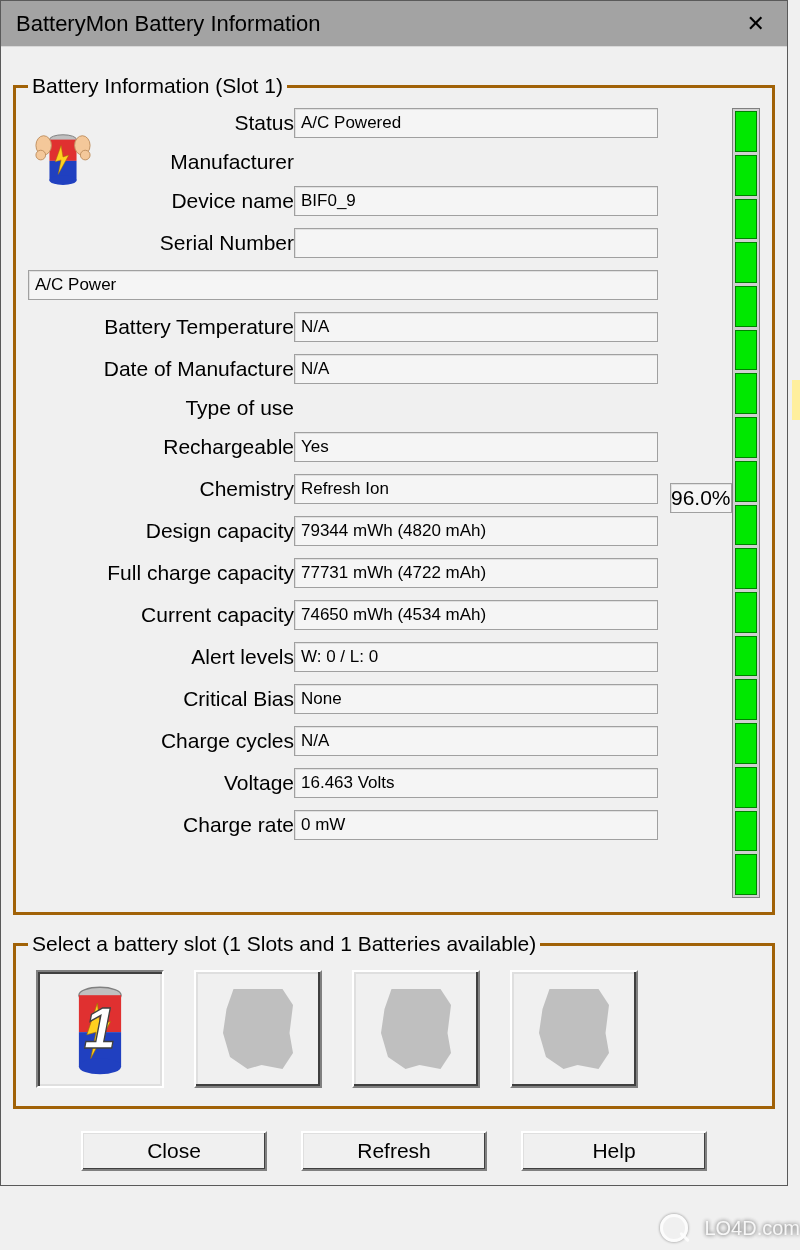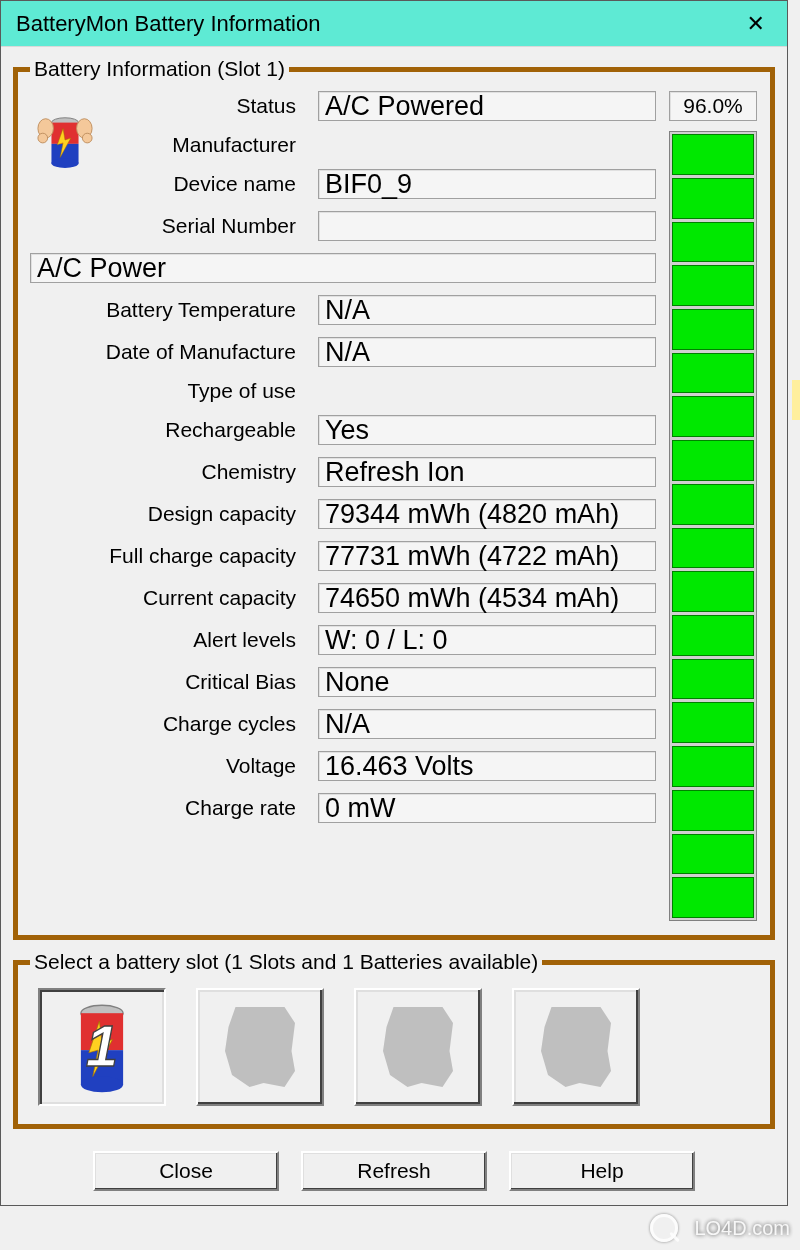--- a/index.html
+++ b/index.html
@@ -14,43 +14,43 @@
   }
   .window {
     background: #ffffff;
     border: 1px solid #5a5a5a;
     width: 788px;
     margin: 0;
     box-sizing: border-box;
   }
   .titlebar {
     height: 45px;
-    background: #5eead4;
+    background: #a3a3a3;
     border-bottom: 1px solid #d9d9d9;
     display: flex;
     align-items: center;
     justify-content: space-between;
     padding: 0 10px 0 15px;
   }
   .titlebar .title {
     font-size: 22px;
     color: #000;
   }
   .titlebar .close-x {
     font-size: 22px;
     padding: 4px 12px;
     cursor: default;
   }
   .client {
     background: #f0f0f0;
     padding: 10px 12px 14px 12px;
   }
   fieldset.group {
-    border: 5px solid #a16207;
-    margin: 0 0 10px 0;
+    border: 3px solid #a16207;
+    margin: 17px 0 10px 0;
     padding: 10px 12px 14px 12px;
     position: relative;
   }
   fieldset.group > legend {
     font-size: 21px;
     padding: 0 4px;
     color: #000;
   }
   .info-grid {
     display: flex;
@@ -62,44 +62,43 @@
   .row {
     display: flex;
     align-items: center;
     margin-bottom: 12px;
   }
   .row .label {
     width: 266px;
     text-align: right;
     font-size: 21px;
     color: #000;
-    padding-right: 22px;
+    padding-right: 0;
   }
   .row .value {
     flex: 1;
     border: 1px solid #a0a0a0;
     background: #f5f5f5;
     box-shadow: inset 1px 1px 0 #e0e0e0;
     height: 30px;
-    font-size: 27px;
+    font-size: 17px;
     padding: 0 6px;
     display: flex;
     align-items: center;
     color: #000;
     box-sizing: border-box;
   }
   .battery-icon-main {
     width: 58px;
     height: 58px;
   }
   .meter-col {
     width: 90px;
     margin-left: 12px;
     display: flex;
-    flex-direction: column;
     align-items: center;
   }
   .meter-label {
     border: 1px solid #a0a0a0;
     background: #f5f5f5;
     box-shadow: inset 1px 1px 0 #e0e0e0;
     width: 88px;
     height: 30px;
     font-size: 21px;
     display: flex;
@@ -155,42 +154,42 @@
   }
   .slot-placeholder {
     width: 70px;
     height: 80px;
     background: #bfbfbf;
     border-radius: 8px 8px 10px 10px;
     clip-path: polygon(15% 0, 85% 0, 100% 20%, 95% 55%, 100% 80%, 85% 100%, 55% 95%, 35% 100%, 10% 85%, 0% 55%, 5% 25%);
   }
   .button-row {
     display: flex;
-    gap: 22px;
+    gap: 34px;
     justify-content: center;
     padding-top: 12px;
   }
   .btn {
     width: 186px;
     height: 40px;
     background: #f0f0f0;
     border: 2px solid #ffffff;
     border-right-color: #808080;
     border-bottom-color: #808080;
     box-shadow: inset -1px -1px 0 #404040, inset 1px 1px 0 #dfdfdf;
     font-size: 21px;
     display: flex;
     align-items: center;
     justify-content: center;
     cursor: default;
     box-sizing: border-box;
   }
   .watermark {
     position: absolute;
-    right: 10px;
+    right: 0;
     bottom: 8px;
     display: flex;
     align-items: center;
     gap: 16px;
     opacity: 0.9;
   }
   .watermark .circle {
     width: 28px;
     height: 28px;
     border: 3px solid rgba(255,255,255,0.85);

